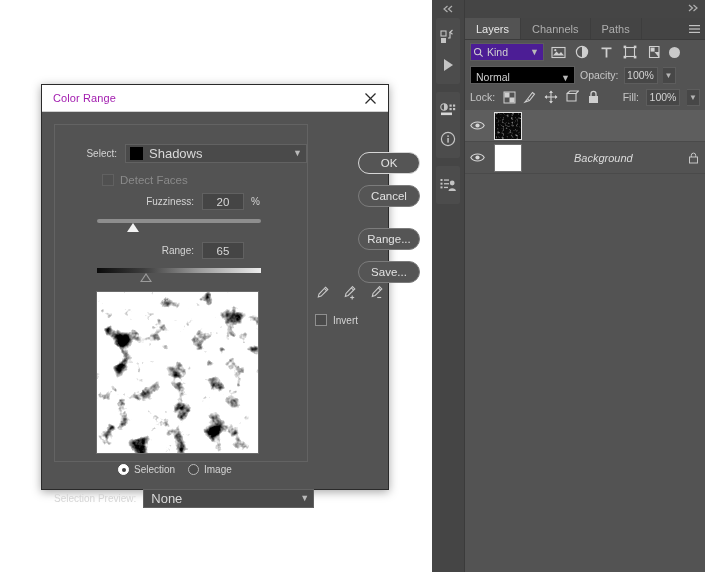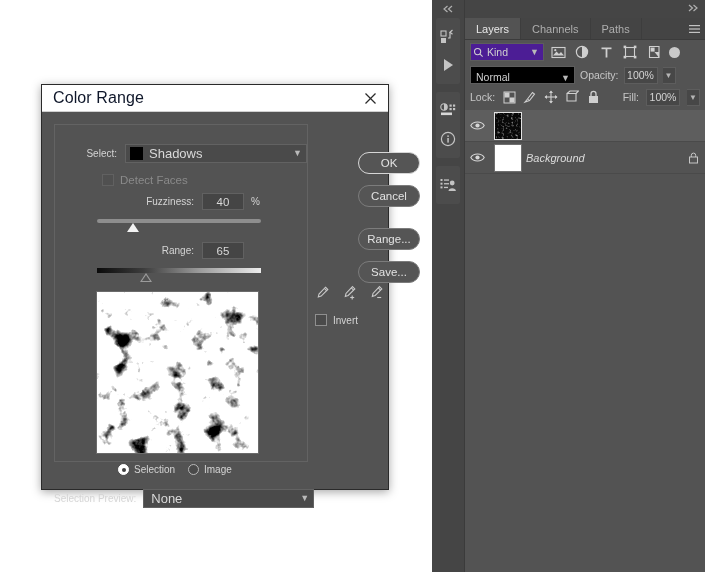--- a/index.html
+++ b/index.html
@@ -18,21 +18,21 @@
     background: #535353;
     border: 1px solid #2a2a2a;
     box-shadow: 0 2px 9px rgba(0,0,0,0.35);
   }
   .dlg-titlebar {
     height: 27px; background: #ffffff;
     border-bottom: 1px solid #d0d0d0;
     display: flex; align-items: center;
     padding: 0 6px 0 11px;
   }
-  .dlg-title { font-size: 16px; color: #0f172a; flex: 1; letter-spacing: .1px; }
+  .dlg-title { font-size: 11px; color: #a21caf; flex: 1; letter-spacing: .1px; }
   .dlg-close {
     width: 24px; height: 22px; display: flex;
     align-items: center; justify-content: center;
     color: #2b2b2b; cursor: pointer;
   }
   .dlg-body { position: relative; height: 378px; }
 
   .inner-panel {
     position: absolute; left: 12px; top: 12px;
     width: 254px; height: 338px;
@@ -275,21 +275,21 @@
     width: 25px; display: flex; align-items: center;
     justify-content: center; cursor: pointer;
   }
   .thumb-cell { width: 36px; display: flex; justify-content: center; }
   .thumb {
     width: 28px; height: 28px; background: #fff;
     border: 1px solid #6f6f6f;
   }
   .thumb.sel { border: 1px solid #e3e3e3; }
   .layer-name { font-size: 11px; color: #dcdcdc; flex: 1; }
-  .layer-name.italic { font-style: italic; }
+  .layer-name.italic { font-style: italic; margin-left: 48px; }
   .layer-lock { width: 24px; display: flex; justify-content: center; }
 </style>
 </head>
 <body>
 
 <div id="root">
 
   <div class="dialog">
 
     <div class="dlg-titlebar">
@@ -315,21 +315,21 @@
         </div>
       </div>
 
       <div class="row" style="left:60px; top:62px;">
         <span class="cbox dim"></span>
         <span class="lbl-dim">Detect Faces</span>
       </div>
 
       <div class="row" style="left:22px; top:81px; width:250px;">
         <span class="lbl" style="width:130px; text-align:right;">Fuzziness:</span>
-        <span class="numfield" style="margin-left:8px;">40</span>
+        <span class="numfield" style="margin-left:8px;">20</span>
         <span class="lbl" style="margin-left:7px;">%</span>
       </div>
       <div class="slider-wrap" style="left:55px; top:103px; width:164px;">
         <div class="track-flat"></div>
         <div class="tri-solid" id="fuzz-thumb" style="top: 8px; left: 30.08px;"></div>
       </div>
 
       <div class="row" style="left:22px; top:130px; width:250px;">
         <span class="lbl" style="width:130px; text-align:right;">Range:</span>
         <span class="numfield" style="margin-left:8px;">65</span>

